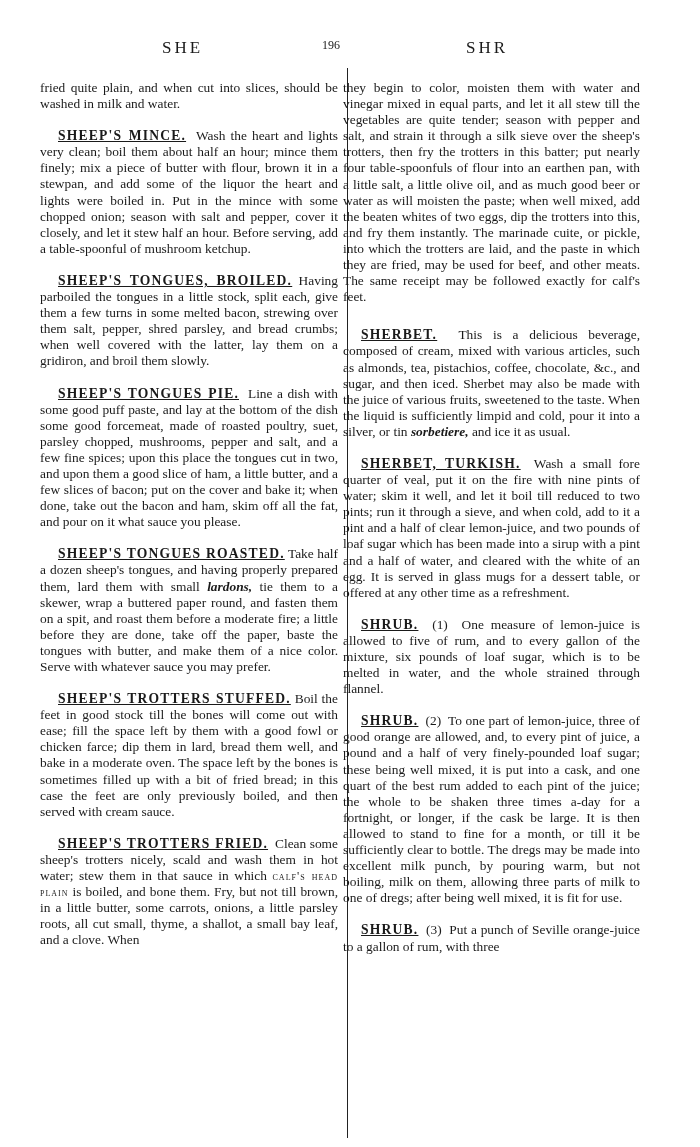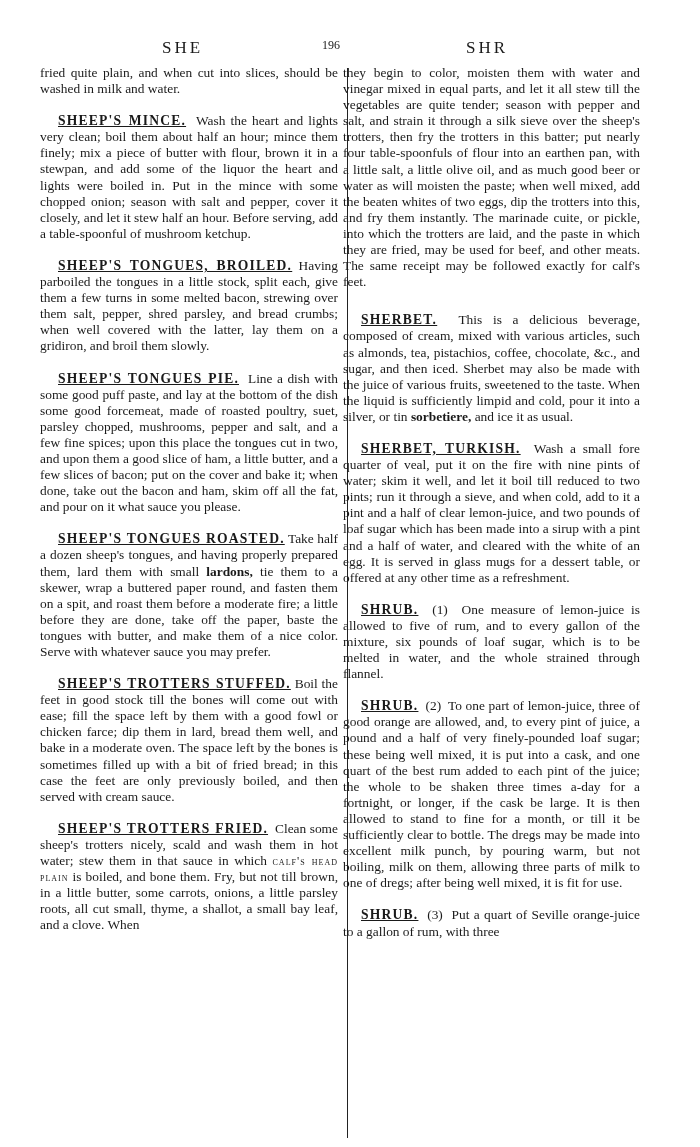--- a/index.html
+++ b/index.html
@@ -19,28 +19,28 @@
   .col {
     position: absolute; top: 64px; width: 298px;
     font-size: 13.4px; line-height: 16.1px; text-align: justify;
   }
   .col-left { left: 40px; }
   .col-right { left: 343px; width: 297px; }
   .divider {
     position: absolute; left: 347px; top: 68px; width: 1px; height: 1070px;
     background: #222;
   }
-  .entry { margin: 1px 0 16px 0; }
+  .entry { margin: 16px 0 16px 0; }
   .entry p { margin: 0; text-indent: 18px; }
   .entry.cont p { text-indent: 0; }
   .title {
     font-weight: bold; letter-spacing: 1.2px; font-size: 13.6px; text-decoration: underline;
   }
   .sc { font-variant: small-caps; letter-spacing: 1px; font-size: 12px; }
-  .it { font-weight: bold; }
+  .it { font-style: italic; font-weight: bold; }
 </style>
 </head>
 <body>
 
 <div class="header">
   <span class="hdr-left">SHE</span>
   <span class="hdr-center">196</span>
   <span class="hdr-right">SHR</span>
 </div>
 
@@ -91,15 +91,15 @@
 
   <div class="entry">
     <p><span class="title">SHRUB.</span>&nbsp; <span>(1)</span>&nbsp; <span>One measure of lemon-juice is allowed to five of rum, and to every gallon of the mixture, six pounds of loaf sugar, which is to be melted in water, and the whole strained through flannel.</span></p>
   </div>
 
   <div class="entry">
     <p><span class="title">SHRUB.</span>&nbsp; <span>(2)</span>&nbsp; <span>To one part of lemon-juice, three of good orange are allowed, and, to every pint of juice, a pound and a half of very finely-pounded loaf sugar; these being well mixed, it is put into a cask, and one quart of the best rum added to each pint of the juice; the whole to be shaken three times a-day for a fortnight, or longer, if the cask be large. It is then allowed to stand to fine for a month, or till it be sufficiently clear to bottle. The dregs may be made into excellent milk punch, by pouring warm, but not boiling, milk on them, allowing three parts of milk to one of dregs; after being well mixed, it is fit for use.</span></p>
   </div>
 
   <div class="entry">
-    <p><span class="title">SHRUB.</span>&nbsp; <span>(3)</span>&nbsp; <span>Put a quart of Seville orange-juice to a gallon of rum, with three</span></p>
+    <p><span class="title">SHRUB.</span>&nbsp; <span>(3)</span>&nbsp; <span>Put a punch of Seville orange-juice to a gallon of rum, with three</span></p>
   </div>
 </div>
 
 </body></html>

